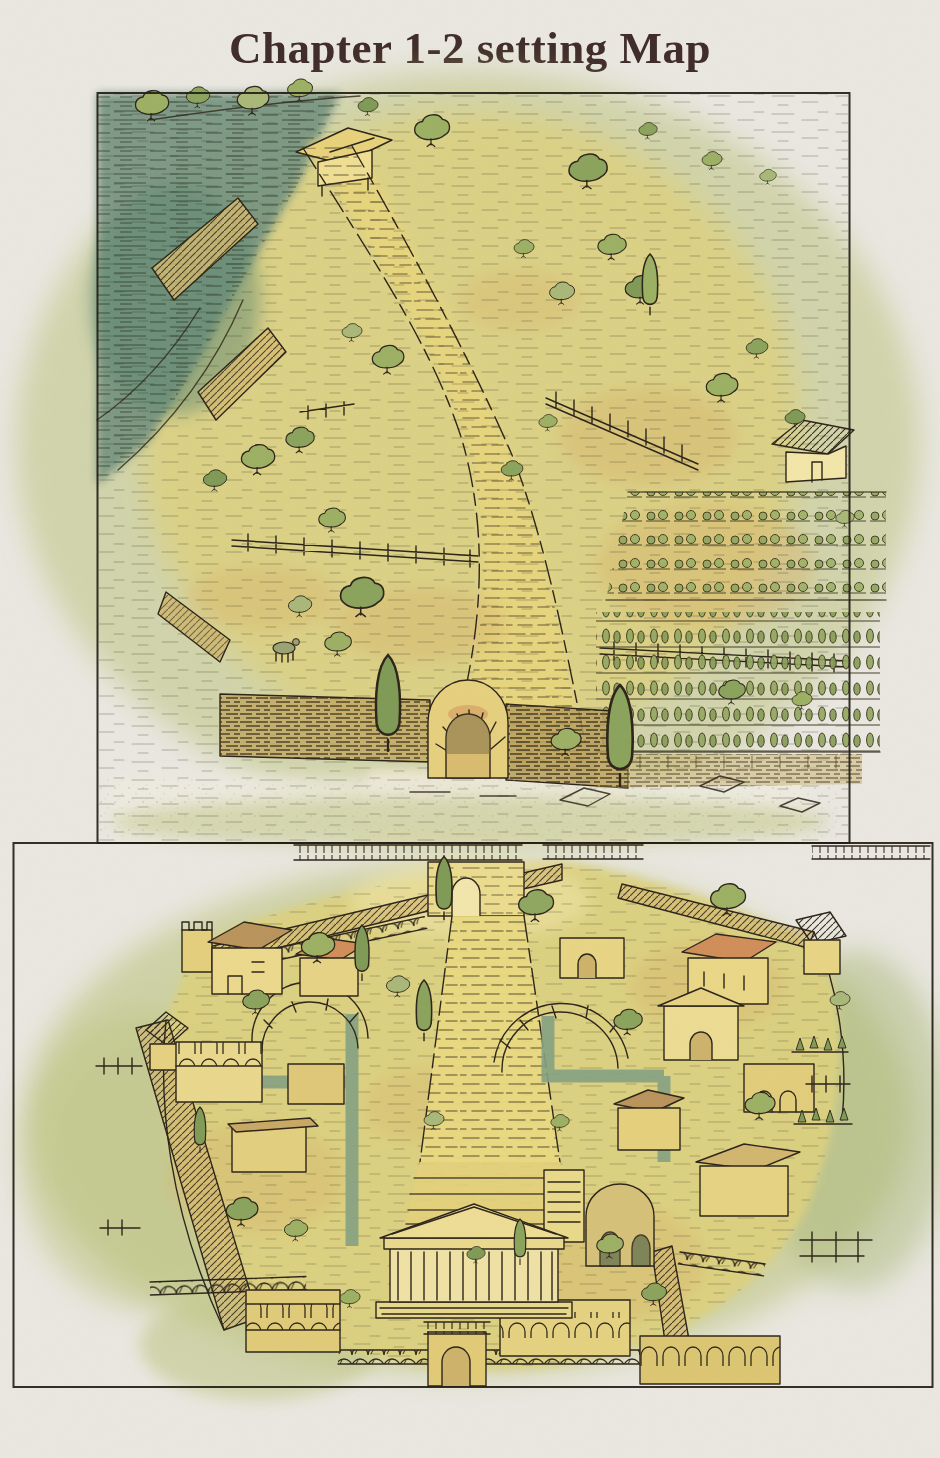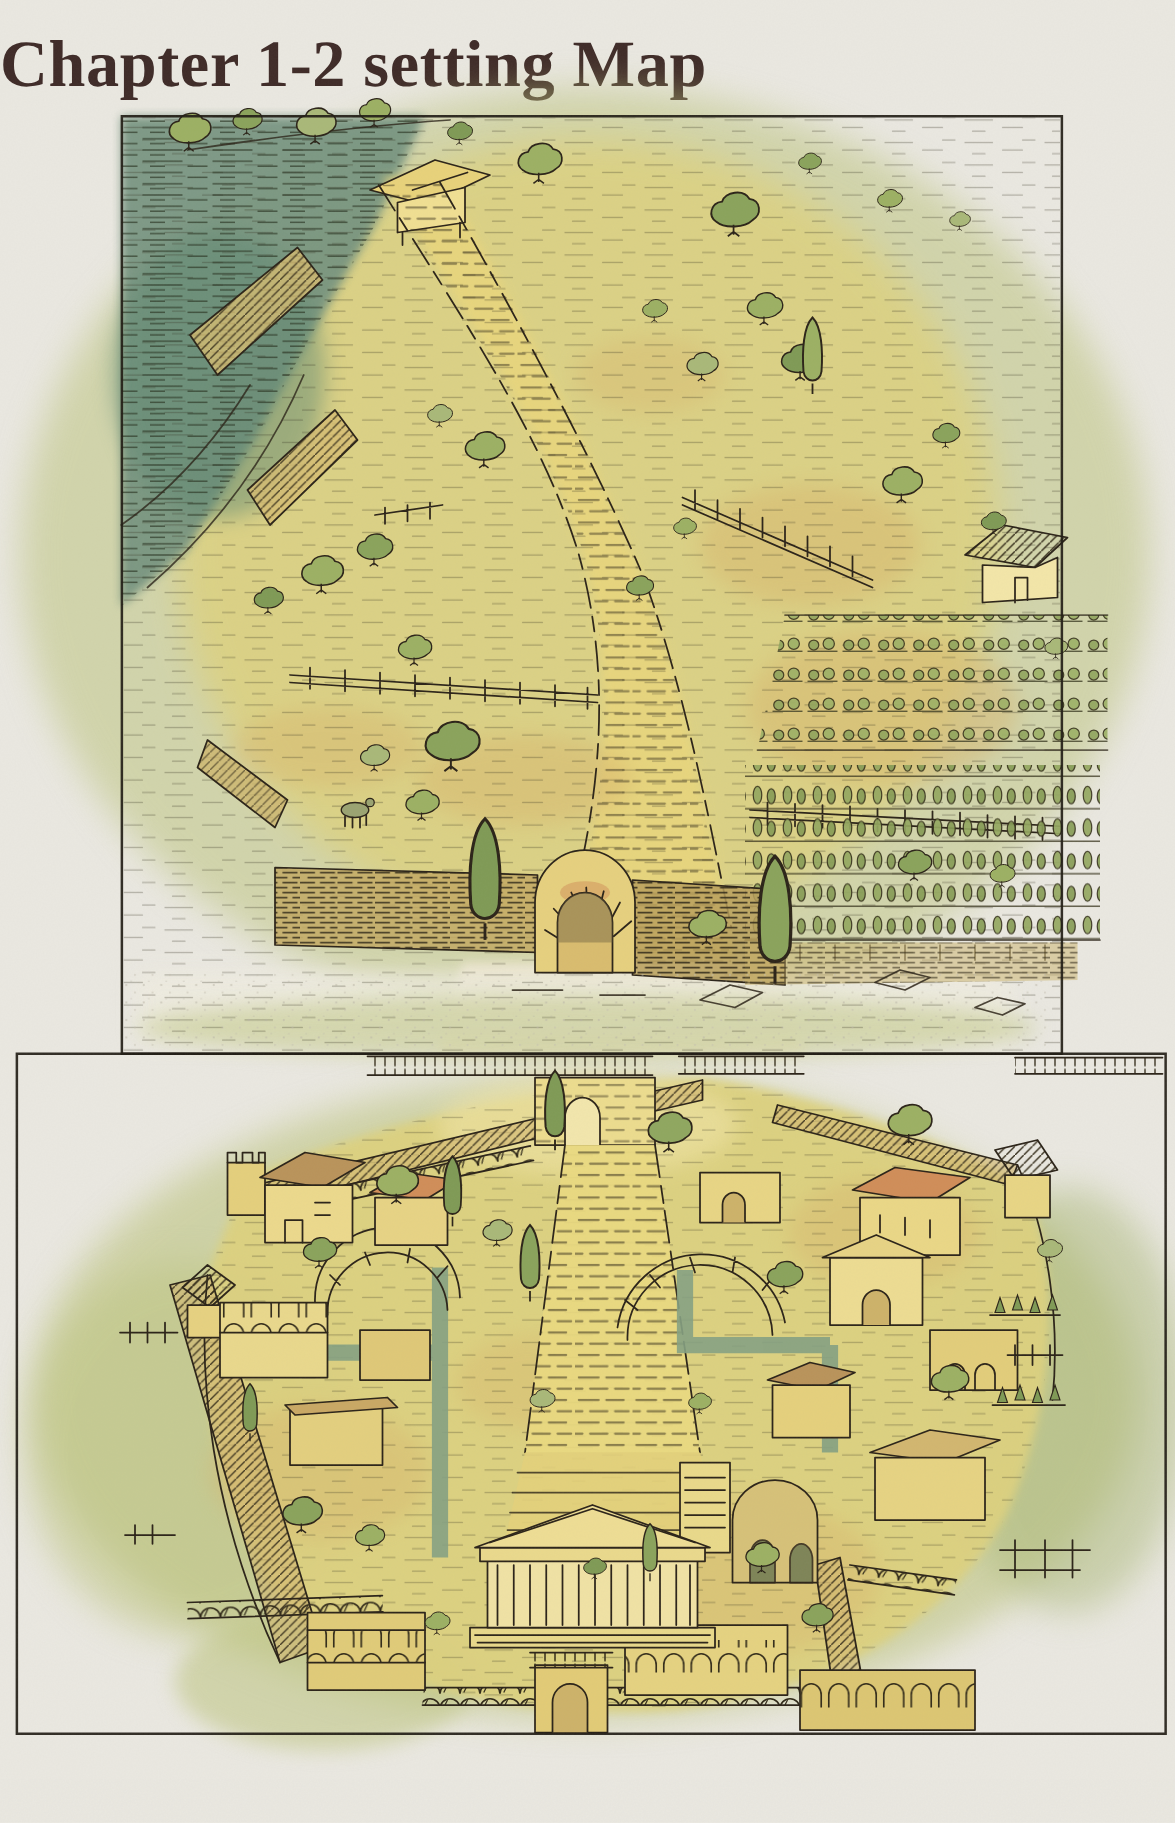--- a/index.html
+++ b/index.html
@@ -6,22 +6,22 @@
     --paper:#eae8e1; --title-ink:#3e2a27; --line-ink:#2b2318;
     --road-yellow:#e8d67d; --field-yellow:#ddd17f; --meadow-green:#c2c888;
     --wash-green:#bdc47f; --tree-green:#9cb063; --tree-dark:#7f9a55; --sage:#aab878;
     --water-teal:#74937f; --water-deep:#5d8772; --street-teal:#85a182;
     --ochre:#d8b56c; --stone-tan:#d2b66f; --roof-orange:#d08d58; --roof-brown:#b9935a;
   }
   html,body{margin:0;padding:0;}
   body{width:940px;height:1458px;background:var(--paper);position:relative;overflow:hidden;
        font-family:"Liberation Serif",serif;}
   .stage{position:absolute;inset:0;}
-  .title{position:absolute;top:22px;left:0;width:100%;margin:0;text-align:left;
-         font-size:53px;font-weight:bold;color:var(--title-ink);letter-spacing:.5px;font-family:Liberation Serif, serif;}
+  .title{position:absolute;top:22px;left:0;width:100%;margin:0;text-align:center;
+         font-size:45px;font-weight:bold;color:var(--title-ink);letter-spacing:.5px;font-family:Liberation Serif, serif;}
   svg{position:absolute;left:0;top:0;}
   .frame{fill:none;stroke:#201b14;stroke-width:2;opacity:.92;}
   .ink{stroke:var(--line-ink);fill:none;stroke-width:1.4;stroke-linecap:round;stroke-linejoin:round;}
   .s{stroke:var(--line-ink);stroke-width:1.4;stroke-linejoin:round;}
   .water{fill:var(--water-teal);} .waterdeep{fill:var(--water-deep);}
   .washgreen{fill:var(--wash-green);} .fieldy{fill:var(--field-yellow);}
   .roady{fill:var(--road-yellow);} .ochre{fill:var(--ochre);}
   .sage{fill:var(--sage);} .rooforange{fill:var(--roof-orange);}
 </style>
 </head>

